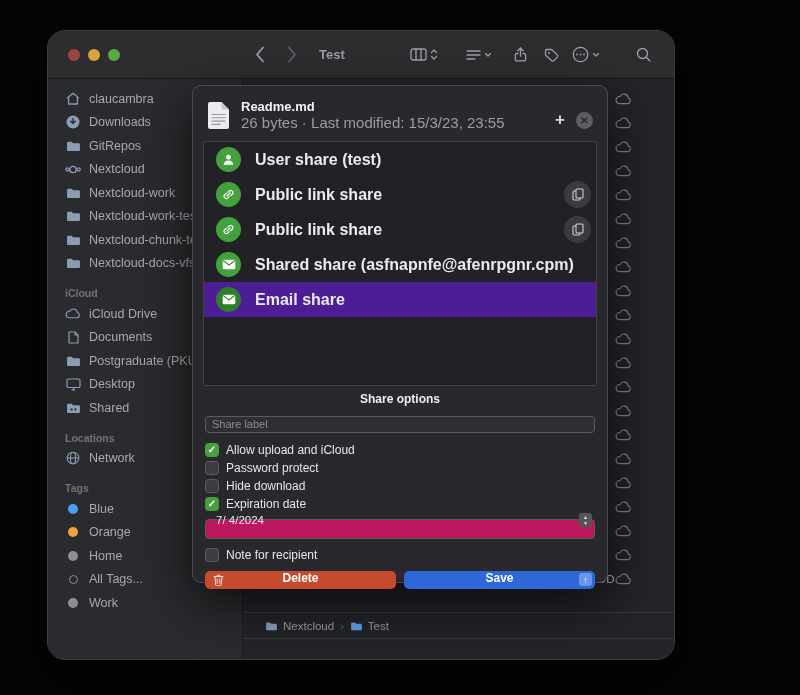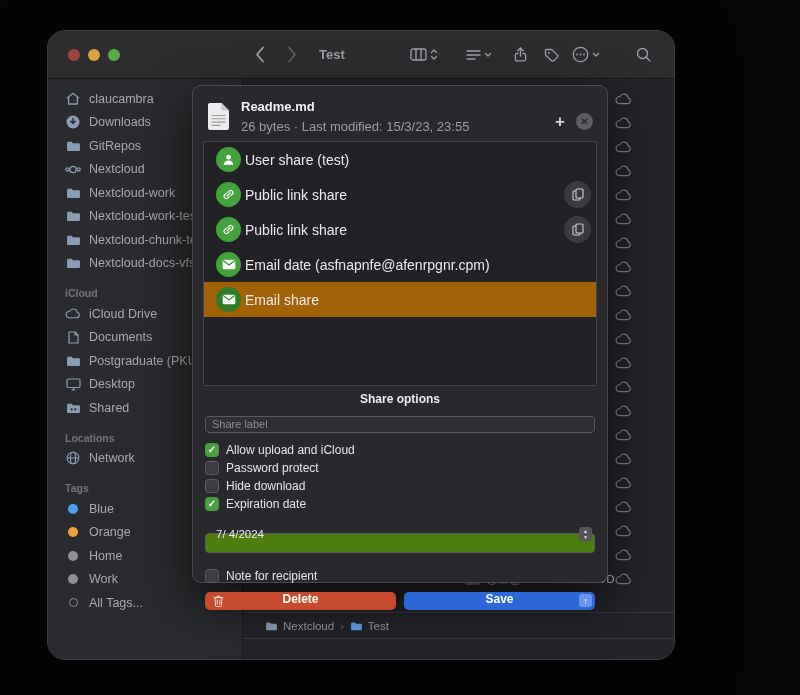--- a/index.html
+++ b/index.html
@@ -37,46 +37,46 @@
   .thumb{width:15px;height:12px;border-radius:2px;background:#6a6a70;margin-right:6px;flex-shrink:0}
   .pathbar{position:absolute;left:0;right:0;bottom:20px;height:27px;background:#232428;border-top:1px solid #38393d;border-bottom:1px solid #38393d;display:flex;align-items:center;gap:6px;padding-left:22px;color:#9a9aa0;font-size:11.5px}
   .path-sep{color:#6f6f74;font-size:11px}
   .path-item{display:flex;align-items:center;gap:5px}
 
   
   .popover{position:absolute;left:192px;top:85px;width:416px;height:498px;background:#29292d;border:1px solid #4b4b4f;border-radius:9px;box-shadow:0 18px 50px rgba(0,0,0,.7);z-index:10}
   .pop-head{display:flex;align-items:center;padding:13px 14px 0}
   .file-meta-col{margin-left:11px}
   .file-name{font-size:13px;font-weight:bold;color:#f2f2f4}
-  .file-meta{font-size:13px;color:#9c9ca2;margin-top:5px}
+  .file-meta{font-size:15px;color:#9c9ca2;}
   .pop-head-btns{margin-left:auto;display:flex;align-items:center;gap:11px;margin-top:10px}
   .plus-btn{color:#d6d6da;font-size:17px;line-height:14px;font-weight:bold}
   .close-btn{width:17px;height:17px;border-radius:50%;background:#5d5d62;color:#2a2a2d;font-size:10px;font-weight:bold;display:flex;align-items:center;justify-content:center}
   .share-list{position:absolute;left:10px;right:10px;top:55px;height:245px;background:#222226;border:1px solid #434347;border-radius:2px;overflow:hidden}
   .share-row{height:35px;display:flex;align-items:center;padding:0 5px 0 12px}
-  .share-row.selected{background:#a16207}
+  .share-row.selected{background:#4c1d95}
   .share-icon{width:25px;height:25px;border-radius:50%;background:#43a23c;display:flex;align-items:center;justify-content:center;flex-shrink:0}
   .share-row.selected .share-icon{background:#2e7d28}
-  .share-label{margin-left:4px;color:#ebebef;font-size:14px;font-weight:normal;white-space:nowrap}
+  .share-label{margin-left:14px;color:#ebebef;font-size:16px;font-weight:bold;white-space:nowrap}
   .copy-btn{margin-left:auto;width:27px;height:27px;border-radius:50%;background:#3b3b3f;display:flex;align-items:center;justify-content:center}
 
   .options{position:absolute;left:12px;right:12px;top:306px}
   .opt-head{text-align:center;color:#eeeef1;font-size:12px;font-weight:bold;margin-bottom:8px}
   .text-input{width:100%;height:17px;background:#2f2f33;border:1px solid #5a5a5f;border-radius:4px;color:#e8e8ec;font-size:11px;padding:0 6px;outline:none}
   .text-input::placeholder{color:#8c8c92}
   .cb-block{margin-top:8px}
   .cb-row{display:flex;align-items:center;gap:7px;height:18px}
   .cb{width:14px;height:14px;border-radius:3.5px;background:#3d3d41;border:1px solid #5c5c61;display:flex;align-items:center;justify-content:center;flex-shrink:0}
   .cb .cb-glyph{display:none}
   .cb.checked{background:#4a9e41;border-color:#4a9e41}
   .cb.checked .cb-glyph{display:block;color:#fff;font-size:10px;font-weight:bold;line-height:10px}
   .cb-label{color:#e6e6ea;font-size:12px}
-  .date-field{margin-top:20px;height:17px;background:#4d7c0f;border:1px solid #5a5a5f;border-radius:4px;display:flex;align-items:center;padding:0 2px 18px 10px;color:#ececf0;font-size:11.5px}
+  .date-field{margin-top:6px;height:17px;background:#be185d;border:1px solid #5a5a5f;border-radius:4px;display:flex;align-items:center;padding:0 2px 18px 10px;color:#ececf0;font-size:11.5px}
   .stepper{margin-left:auto;width:13px;height:14px;background:#55555a;border-radius:3px;display:flex;flex-direction:column;align-items:center;justify-content:center;color:#e3e3e6;font-size:5px;line-height:6px}
-  .note-row{margin-top:14px}
+  .note-row{margin-top:7px}
   .btn-row{margin-top:7px;display:flex;gap:8px}
   .btn{flex:1;height:18px;border-radius:5px;display:flex;justify-content:center;color:#fff;font-size:12px;font-weight:bold;position:relative}
   .btn-delete{background:#c54a2e}
   .btn-save{background:#2e67d8}
   .trash-wrap{position:absolute;left:8px;top:3px}
   .save-badge{position:absolute;right:3px;top:2.5px;width:13px;height:13px;border-radius:3px;background:#6b94ee;color:#fff;font-size:9px;display:flex;align-items:center;justify-content:center}
 </style>
 </head>
 <body>
 
@@ -290,29 +290,29 @@
       <span>Orange</span>
     </div>
     <div class="sb-item">
       <span class="sb-icon">
           <span class="tagdot" style="background:#8e8e93"></span>
         </span>
       <span>Home</span>
     </div>
     <div class="sb-item">
       <span class="sb-icon">
+          <span class="tagdot outline"></span>
+        </span>
+      <span>All Tags...</span>
+    </div>
+    <div class="sb-item">
+      <span class="sb-icon">
           <span class="tagdot" style="background:#8e8e93"></span>
         </span>
       <span>Work</span>
-    </div>
-    <div class="sb-item">
-      <span class="sb-icon">
-          <span class="tagdot outline"></span>
-        </span>
-      <span>All Tags...</span>
     </div>
   </div>
 
   <div class="main">
     <div class="cloud-col">
   <div class="cloud-row">
     <svg width="17" height="12" viewBox="0 0 17 12" style="stroke:#85858b;fill:none;stroke-width:1.1">
       <path d="M4.2 10.6 h8.4 a2.9 2.9 0 0 0 .6-5.7 A4.3 4.3 0 0 0 5 3.6 A3 3 0 0 0 4.2 10.6 Z"></path>
     </svg>
   </div>
@@ -523,21 +523,21 @@
           </svg>
         </span>
     </div>
     <div class="share-row">
       <span class="share-icon">
           <svg width="14" height="11" viewBox="0 0 14 11">
             <rect x="0.7" y="0.7" width="12.6" height="9.6" rx="1.4" fill="#fff"></rect>
             <path d="M1.2 1.6 L7 6 L12.8 1.6" stroke="#3a8f33" stroke-width="1.2" fill="none"></path>
           </svg>
         </span>
-      <span class="share-label">Email date (asfnapnfe@afenrpgnr.cpm)</span>
+      <span class="share-label">Shared share (asfnapnfe@afenrpgnr.cpm)</span>
     </div>
     <div class="share-row selected">
       <span class="share-icon">
           <svg width="14" height="11" viewBox="0 0 14 11">
             <rect x="0.7" y="0.7" width="12.6" height="9.6" rx="1.4" fill="#fff"></rect>
             <path d="M1.2 1.6 L7 6 L12.8 1.6" stroke="#3a8f33" stroke-width="1.2" fill="none"></path>
           </svg>
         </span>
       <span class="share-label">Email share</span>
     </div>

